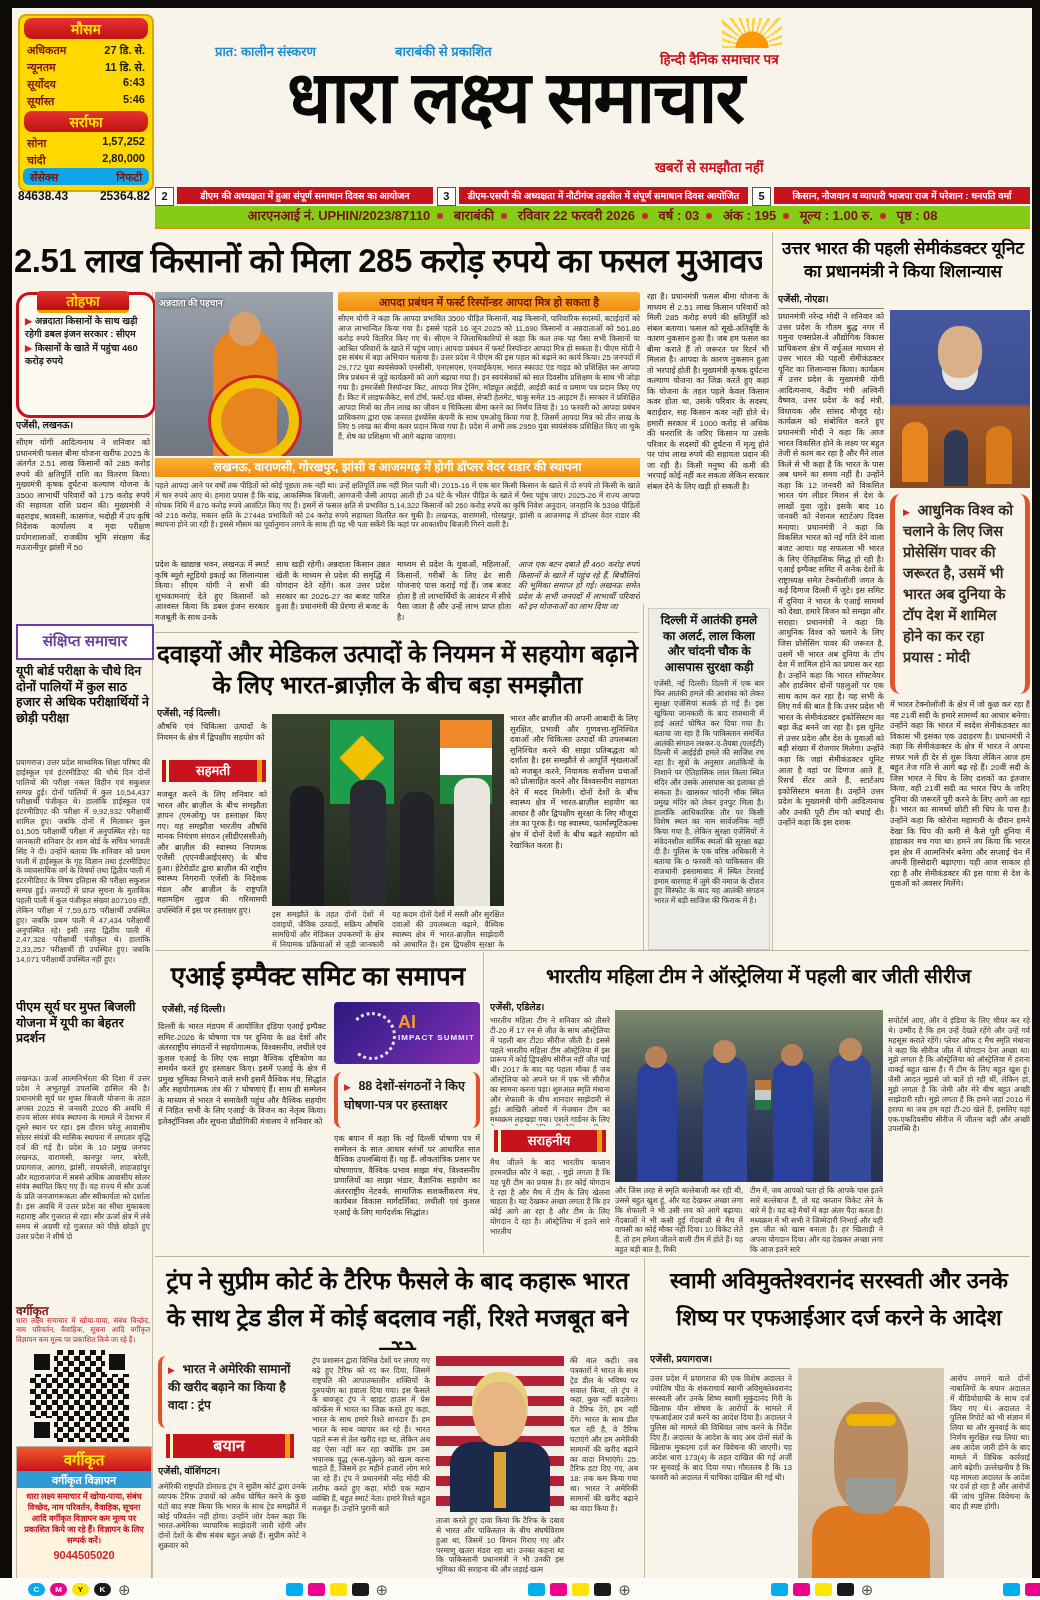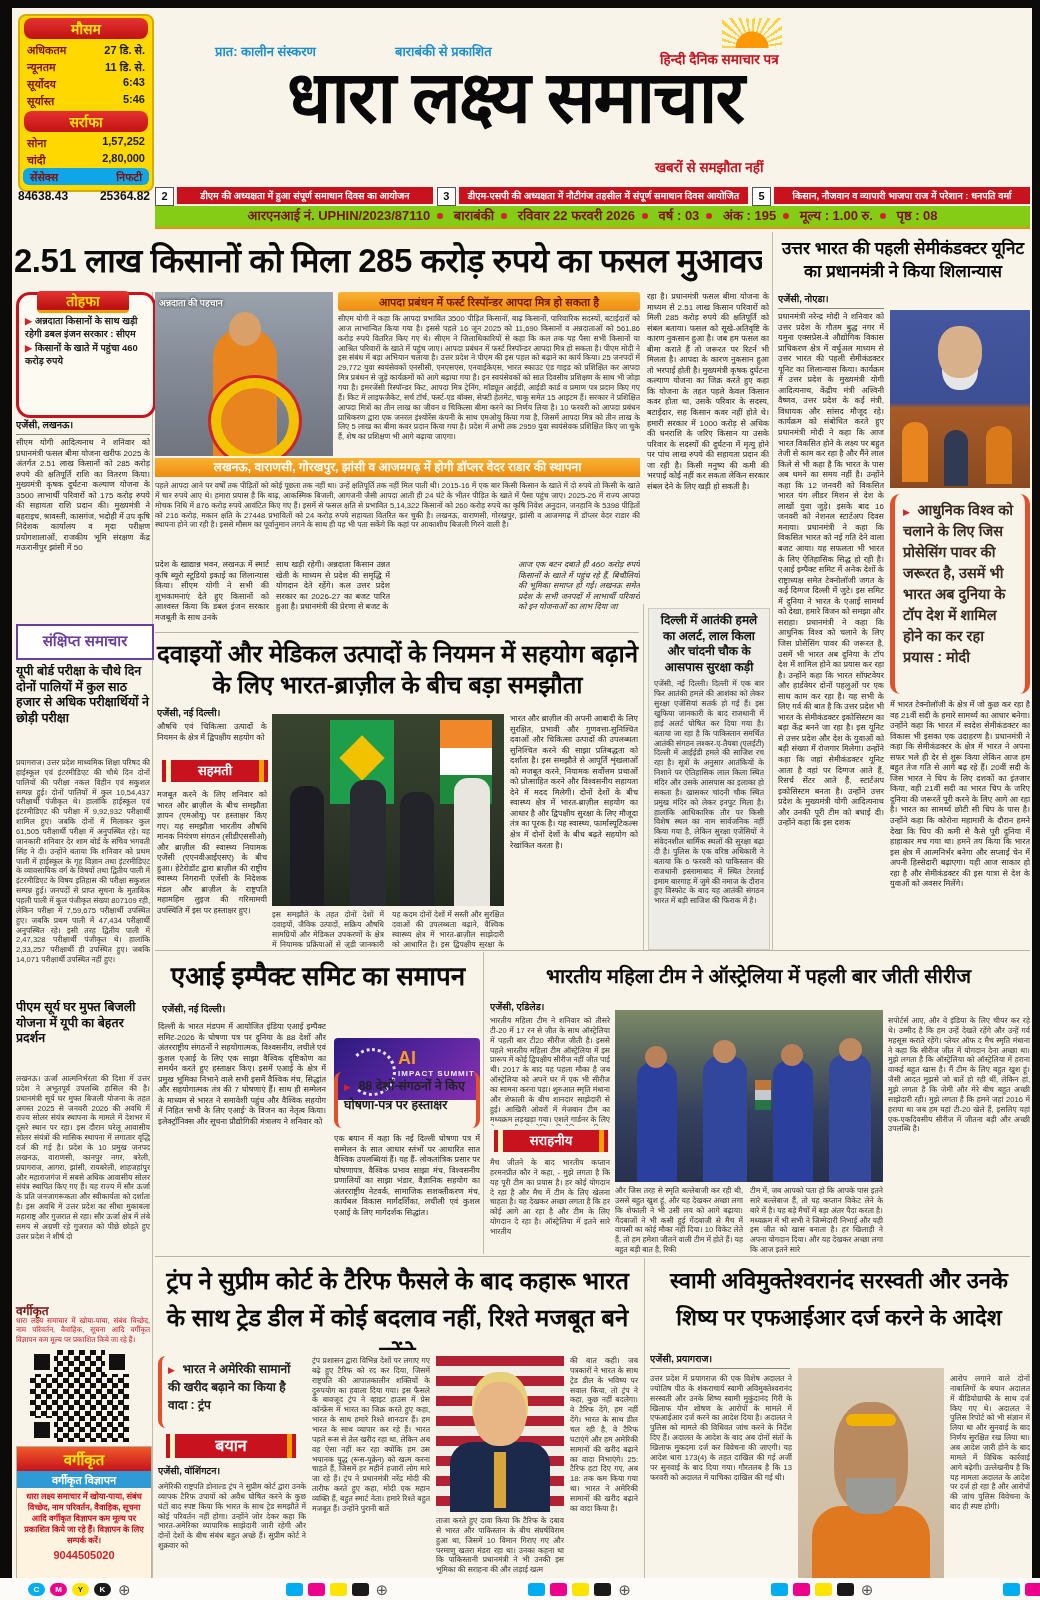--- a/index.html
+++ b/index.html
@@ -6,21 +6,21 @@
   #page{position:relative;width:1040px;height:1600px;background:#0d0b09;overflow:hidden;margin:0 auto;}
   #paper{position:absolute;left:12px;top:8px;width:1020px;height:1592px;background:#f8f4e9;}
   .abs{position:absolute;}
   .jt{font-size:8px;line-height:1.32;text-align:justify;color:#282828;overflow:hidden;word-break:break-word;}
   .jt2{font-size:7.6px;line-height:1.3;text-align:justify;color:#2e2e2e;overflow:hidden;word-break:break-word;}
   .hl{font-weight:800;color:#0c0c0c;text-align:center;overflow:hidden;line-height:1.15;}
   .byl{font-size:9.5px;font-weight:700;color:#161616;border-bottom:1px solid #8a8578;padding-bottom:3px;overflow:hidden;white-space:nowrap;}
   .vr{position:absolute;width:1px;background:#c2bbaa;}
   .hr2{position:absolute;height:1px;background:#b9b2a1;}
   .kick{position:absolute;background:#c8121e;color:#fff;font-weight:800;text-align:center;
-        border-left:5px solid #fef9c3;border-right:5px solid #efa100;
+        border-left:3px solid #fef9c3;border-right:5px solid #efa100;
         box-shadow:-4px 0 0 #c8121e,4px 0 0 #c8121e;overflow:hidden;}
   .ph{position:absolute;overflow:hidden;}
   .orangebar{background:linear-gradient(180deg,#f9b234,#ef8d10);}
   .dot{display:inline-block;width:6px;height:6px;border-radius:50%;background:#d2232a;margin:0 7px 1px 7px;vertical-align:middle;}
   .wrow{display:flex;justify-content:space-between;padding:1px 7px;font-weight:800;font-size:11px;color:#1c1c1c;}
   .wrow .l{color:#7c1410;}
   .whead{background:linear-gradient(180deg,#e63232,#c01212);color:#ffe600;font-weight:800;text-align:center;
          font-size:14px;border-radius:8px;margin:2px 4px;padding:1px 0;}
   .ticknum{background:#fff;border:1px solid #555;color:#111;font-weight:800;font-size:11px;
            width:17px;text-align:center;line-height:17px;height:17px;}
@@ -170,20 +170,21 @@
     <div class="jt2" style="height:138px;margin-top:3px;">सीएम योगी ने कहा कि आपदा प्रभावित 3500 पीड़ित किसानों, बाढ़ किसानों, पारिवारिक सदस्यों, बटाईदारों को आज लाभान्वित किया गया है। इससे पहले 16 जून 2025 को 11,690 किसानों व अन्नदाताओं को 561.86 करोड़ रुपये वितरित किए गए थे। सीएम ने जिलाधिकारियों से कहा कि कल तक यह पैसा सभी किसानों या आश्रित परिवारों के खाते में पहुंच जाए। आपदा प्रबंधन में फर्स्ट रिस्पॉन्डर आपदा मित्र हो सकता है। पीएम मोदी ने इस संबंध में बड़ा अभियान चलाया है। उत्तर प्रदेश ने पीएम की इस पहल को बढ़ाने का कार्य किया। 25 जनपदों में 29,772 युवा स्वयंसेवकों एनसीसी, एनएसएस, एनवाईकेएस, भारत स्काउट एंड गाइड को प्रशिक्षित कर आपदा मित्र प्रबंधन से जुड़े कार्यक्रमों को आगे बढ़ाया गया है। इन स्वयंसेवकों को सात दिवसीय प्रशिक्षण के साथ भी जोड़ा गया है। इमरजेंसी रिस्पॉन्डर किट, आपदा मित्र ट्रेनिंग, मॉड्यूल आईडी, आईडी कार्ड व प्रमाण पत्र प्रदान किए गए हैं। किट में लाइफजैकेट, सर्च टॉर्च, फर्स्ट-एड बॉक्स, सेफ्टी हेलमेट, चाकू समेत 15 आइटम हैं। सरकार ने प्रशिक्षित आपदा मित्रों का तीन लाख का जीवन व चिकित्सा बीमा करने का निर्णय लिया है। 10 फरवरी को आपदा प्रबंधन प्राधिकरण द्वारा एक जनरल इंश्योरेंस कंपनी के साथ एमओयू किया गया है, जिसमें आपदा मित्र को तीन लाख के लिए 5 लाख का बीमा कवर प्रदान किया गया है। प्रदेश में अभी तक 2959 युवा स्वयंसेवक प्रशिक्षित किए जा चुके हैं, शेष का प्रशिक्षण भी आगे बढ़ाया जाएगा।</div>
   </div>
 
   <div class="abs jt" style="left:647px;top:292px;width:122px;height:322px;">रहा है। प्रधानमंत्री फसल बीमा योजना के माध्यम से 2.51 लाख किसान परिवारों को मिली 285 करोड़ रुपये की क्षतिपूर्ति को संबल बताया। फसल को सूखे-अतिवृष्टि के कारण नुकसान हुआ है। जब हम फसल का बीमा कराते हैं तो जरूरत पर रिटर्न भी मिलता है। आपदा के कारण नुकसान हुआ तो भरपाई होती है। मुख्यमंत्री कृषक दुर्घटना कल्याण योजना का जिक्र करते हुए कहा कि योजना के तहत पहले केवल किसान कवर होता था, उसके परिवार के सदस्य, बटाईदार, सह किसान कवर नहीं होते थे। हमारी सरकार में 1000 करोड़ से अधिक की धनराशि के जरिए किसान या उसके परिवार के सदस्यों की दुर्घटना में मृत्यु होने पर पांच लाख रुपये की सहायता प्रदान की जा रही है। किसी मनुष्य की कमी की भरपाई कोई नहीं कर सकता लेकिन सरकार संबल देने के लिए खड़ी हो सकती है।</div>
 
   <div class="abs orangebar" style="left:155px;top:458px;width:485px;height:19px;color:#fff;font-weight:800;font-size:12px;text-align:center;line-height:19px;overflow:hidden;white-space:nowrap;">लखनऊ, वाराणसी, गोरखपुर, झांसी व आजमगढ़ में होगी डॉप्लर वेदर राडार की स्थापना</div>
   <div class="abs jt2" style="left:155px;top:481px;width:485px;height:76px;">पहले आपदा आने पर वर्षों तक पीड़ितों को कोई पूछता तक नहीं था। उन्हें क्षतिपूर्ति तक नहीं मिल पाती थी। 2015-16 में एक बार किसी किसान के खाते में दो रुपये तो किसी के खाते में चार रुपये आए थे। हमारा प्रयास है कि बाढ़, आकस्मिक बिजली, आगजनी जैसी आपदा आती ही 24 घंटे के भीतर पीड़ित के खाते में पैसा पहुंच जाए। 2025-26 में राज्य आपदा मोचक निधि में 876 करोड़ रुपये आवंटित किए गए हैं। इसमें से फसल क्षति से प्रभावित 5,14,322 किसानों को 260 करोड़ रुपये का कृषि निवेश अनुदान, जनहानि के 5398 पीड़ितों को 216 करोड़, मकान क्षति के 27448 प्रभावितों को 24 करोड़ रुपये सहायता वितरित कर चुकी है। लखनऊ, वाराणसी, गोरखपुर, झांसी व आजमगढ़ में डॉप्लर वेदर राडार की स्थापना होने जा रही है। इससे मौसम का पूर्वानुमान लगने के साथ ही यह भी पता सकेंगे कि कहां पर आकाशीय बिजली गिरने वाली है।</div>
 
   <div class="abs jt" style="left:155px;top:560px;width:114px;height:70px;">प्रदेश के खाद्यान्न भवन, लखनऊ में स्मार्ट कृषि ब्यूरो स्टूडियो इकाई का शिलान्यास किया। सीएम योगी ने सभी की शुभकामनाएं देते हुए किसानों को आश्वस्त किया कि डबल इंजन सरकार मजबूती के साथ उनके</div>
   <div class="abs jt" style="left:276px;top:560px;width:114px;height:70px;">साथ खड़ी रहेगी। अन्नदाता किसान उन्नत खेती के माध्यम से प्रदेश की समृद्धि में योगदान देते रहेंगे। कल उत्तर प्रदेश सरकार का 2026-27 का बजट पारित हुआ है। प्रधानमंत्री की प्रेरणा से बजट के</div>
+  <div class="abs jt" style="left:397px;top:560px;width:114px;height:70px;">माध्यम से प्रदेश के युवाओं, महिलाओं, किसानों, गरीबों के लिए ढेर सारी योजनाएं पास कराई गई हैं। जब बजट होता है तो लाभार्थियों के आवंटन में सीधे पैसा जाता है और उन्हें लाभ प्राप्त होता है।</div>
   <div class="abs jt" style="left:518px;top:560px;width:122px;height:70px;font-style:italic;">आज एक बटन दबाते ही 460 करोड़ रुपये किसानों के खाते में पहुंच रहे हैं, बिचौलियों की भूमिका समाप्त हो गई। लखनऊ समेत प्रदेश के सभी जनपदों में लाभार्थी परिवारों को इन योजनाओं का लाभ दिया जा</div>
 
   <div class="abs byl" style="left:778px;top:292px;width:106px;">एजेंसी, नोएडा।</div>
   <div class="abs jt" style="left:778px;top:312px;width:106px;height:636px;">प्रधानमंत्री नरेन्द्र मोदी ने शनिवार को उत्तर प्रदेश के गौतम बुद्ध नगर में यमुना एक्सप्रेस-वे औद्योगिक विकास प्राधिकरण क्षेत्र में वर्चुअल माध्यम से उत्तर भारत की पहली सेमीकंडक्टर यूनिट का शिलान्यास किया। कार्यक्रम में उत्तर प्रदेश के मुख्यमंत्री योगी आदित्यनाथ, केंद्रीय मंत्री अश्विनी वैष्णव, उत्तर प्रदेश के कई मंत्री, विधायक और सांसद मौजूद रहे। कार्यक्रम को संबोधित करते हुए प्रधानमंत्री मोदी ने कहा कि आज भारत विकसित होने के लक्ष्य पर बहुत तेजी से काम कर रहा है और मैंने लाल किले से भी कहा है कि भारत के पास अब थमने का समय नहीं है। उन्होंने कहा कि 12 जनवरी को विकसित भारत यंग लीडर मिशन से देश के लाखों युवा जुड़े। इसके बाद 16 जनवरी को नेशनल स्टार्टअप दिवस मनाया। प्रधानमंत्री ने कहा कि विकसित भारत को नई गति देने वाला बजट आया। यह सफलता भी भारत के लिए ऐतिहासिक सिद्ध हो रही है। एआई इम्पैक्ट समिट में अनेक देशों के राष्ट्राध्यक्ष समेत टेक्नोलॉजी जगत के कई दिग्गज दिल्ली में जुटे। इस समिट में दुनिया ने भारत के एआई सामर्थ्य को देखा, हमारे विजन को समझा और सराहा। प्रधानमंत्री ने कहा कि आधुनिक विश्व को चलाने के लिए जिस प्रोसेसिंग पावर की जरूरत है, उसमें भी भारत अब दुनिया के टॉप देश में शामिल होने का प्रयास कर रहा है। उन्होंने कहा कि भारत सॉफ्टवेयर और हार्डवेयर दोनों पहलुओं पर एक साथ काम कर रहा है। यह सभी के लिए गर्व की बात है कि उत्तर प्रदेश भी भारत के सेमीकंडक्टर इकोसिस्टम का बड़ा केंद्र बनने जा रहा है। इस यूनिट से उत्तर प्रदेश और देश के युवाओं को बड़ी संख्या में रोजगार मिलेगा। उन्होंने कहा कि जहां सेमीकंडक्टर यूनिट आता है वहां पर दिग्गज आते हैं, रिसर्च सेंटर आते हैं, स्टार्टअप इकोसिस्टम बनता है। उन्होंने उत्तर प्रदेश के मुख्यमंत्री योगी आदित्यनाथ और उनकी पूरी टीम को बधाई दी। उन्होंने कहा कि इस दशक</div>
   <div class="ph" style="left:890px;top:310px;width:140px;height:178px;background:linear-gradient(180deg,#44579f 0%,#3d4f93 52%,#a85b28 55%,#8a4a20 100%);">
     <div class="abs" style="left:48px;top:16px;width:44px;height:52px;border-radius:45%;background:#d8b08a;box-shadow:0 16px 0 -4px #e6e6e6;"></div>
     <div class="abs" style="left:12px;top:112px;width:26px;height:60px;border-radius:12px 12px 0 0;background:#e8851e;"></div>
     <div class="abs" style="left:96px;top:116px;width:26px;height:58px;border-radius:12px 12px 0 0;background:#d87a1a;"></div>
     <div class="abs" style="left:54px;top:120px;width:24px;height:56px;border-radius:12px 12px 0 0;background:#303a52;"></div>
   </div>
@@ -212,21 +213,21 @@
     <div class="abs" style="left:128px;top:78px;width:34px;height:114px;border-radius:14px 14px 0 0;background:#23232a;"></div>
     <div class="abs" style="left:182px;top:64px;width:36px;height:128px;border-radius:14px 14px 0 0;background:#e9e6df;"></div>
   </div>
   <div class="abs jt2" style="left:272px;top:910px;width:112px;height:38px;">इस समझौते के तहत दोनों देशों में दवाइयों, जैविक उत्पादों, सक्रिय औषधि सामग्रियों और मेडिकल उपकरणों के क्षेत्र में नियामक प्रक्रियाओं से जुड़ी जानकारी साझा की जाएगी। इस समझौते पर केंद्रीय स्वास्थ्य मंत्रालय व निदेशकों की उपस्थिति में समझौता ज्ञापन का आदान-प्रदान हुआ।</div>
   <div class="abs jt2" style="left:392px;top:910px;width:112px;height:38px;">यह कदम दोनों देशों में सस्ती और सुरक्षित दवाओं की उपलब्धता बढ़ाने, वैश्विक स्वास्थ्य क्षेत्र में भारत-ब्राज़ील साझेदारी को आधारित है। इस द्विपक्षीय सुरक्षा के लिए मौजूदा संभावना तंत्र का पूरक है। यह स्वास्थ्य, फार्मास्यूटिकल्स और मेडिकल डिवाइसेज क्षेत्र में सहयोग की नई राह खोलेगा।</div>
   <div class="abs jt" style="left:510px;top:714px;width:128px;height:234px;">भारत और ब्राज़ील की अपनी आबादी के लिए सुरक्षित, प्रभावी और गुणवत्ता-सुनिश्चित दवाओं और चिकित्सा उत्पादों की उपलब्धता सुनिश्चित करने की साझा प्रतिबद्धता को दर्शाता है। इस समझौते से आपूर्ति शृंखलाओं को मजबूत करने, नियामक सर्वोत्तम प्रथाओं को प्रोत्साहित करने और विश्वसनीय सहायता देने में मदद मिलेगी। दोनों देशों के बीच स्वास्थ्य क्षेत्र में भारत-ब्राज़ील सहयोग का आधार है और द्विपक्षीय सुरक्षा के लिए मौजूदा तंत्र का पूरक है। यह स्वास्थ्य, फार्मास्यूटिकल्स क्षेत्र में दोनों देशों के बीच बढ़ते सहयोग को रेखांकित करता है।</div>
 
   <div class="abs hl" style="left:155px;top:956px;width:326px;height:40px;font-size:26px;line-height:40px;white-space:nowrap;">एआई इम्पैक्ट समिट का समापन</div>
   <div class="abs byl" style="left:162px;top:1002px;width:150px;border-bottom:none;">एजेंसी, नई दिल्ली।</div>
   <div class="abs jt" style="left:158px;top:1022px;width:168px;height:230px;">दिल्ली के भारत मंडपम में आयोजित इंडिया एआई इम्पैक्ट समिट-2026 के घोषणा पत्र पर दुनिया के 88 देशों और अंतरराष्ट्रीय संगठनों ने सहयोगात्मक, विश्वसनीय, लचीले एवं कुशल एआई के लिए एक साझा वैश्विक दृष्टिकोण का समर्थन करते हुए हस्ताक्षर किए। इसमें एआई के क्षेत्र में प्रमुख भूमिका निभाने वाले सभी इसमें वैश्विक मंच, सिद्धांत और सहयोगात्मक तंत्र की 7 घोषणाएं हैं। साथ ही सम्मेलन के माध्यम से भारत ने समावेशी पहुंच और वैश्विक सहयोग में निहित 'सभी के लिए एआई' के विजन का नेतृत्व किया। इलेक्ट्रॉनिक्स और सूचना प्रौद्योगिकी मंत्रालय ने शनिवार को</div>
-  <div class="ph" style="left:334px;top:1002px;width:146px;height:62px;background:linear-gradient(135deg,#2d1a7e 0%,#5a26a0 55%,#8a2fb0 100%);border-radius:4px;margin-top:36px;">
+  <div class="ph" style="left:334px;top:1002px;width:146px;height:62px;background:linear-gradient(135deg,#2d1a7e 0%,#5a26a0 55%,#8a2fb0 100%);border-radius:4px;">
     <div class="abs" style="left:14px;top:10px;width:42px;height:42px;border-radius:50%;border:3px dotted #e9e2ff;border-left-color:transparent;"></div>
     <div class="abs" style="left:64px;top:10px;color:#f59a23;font-weight:800;font-size:18px;">
       <span>AI</span>
       <div style="color:#efeaff;font-size:8px;font-weight:700;letter-spacing:1px;">IMPACT SUMMIT</div>
     </div>
   </div>
   <div class="abs" style="left:334px;top:1072px;width:146px;height:56px;border-left:4px solid #e2512d;border-right:4px solid #e2512d;border-radius:8px;padding:4px 6px;box-sizing:border-box;overflow:hidden;">
     <span class="arrow">▶</span>
     <span style="font-weight:800;font-size:12.5px;line-height:1.35;color:#222;">88 देशों-संगठनों ने किए घोषणा-पत्र पर हस्ताक्षर</span>
   </div>

